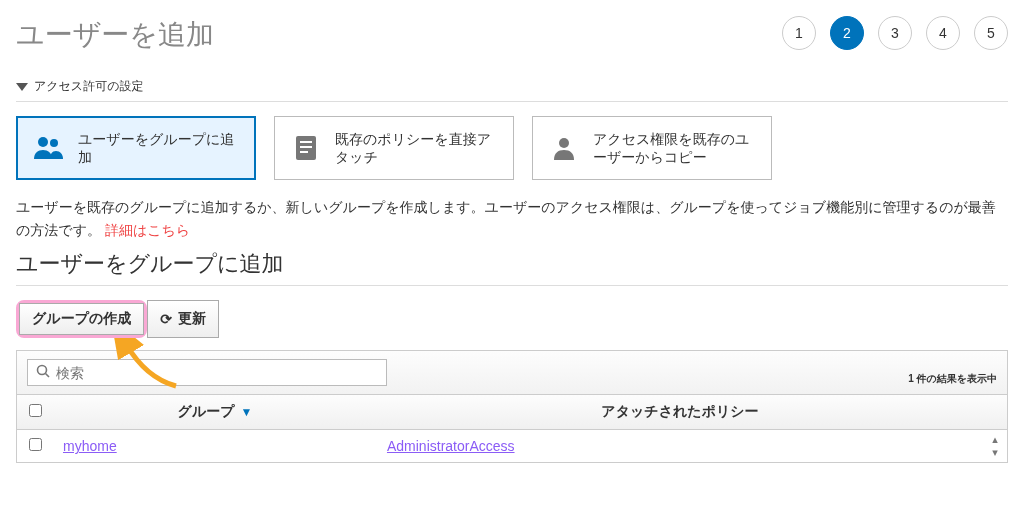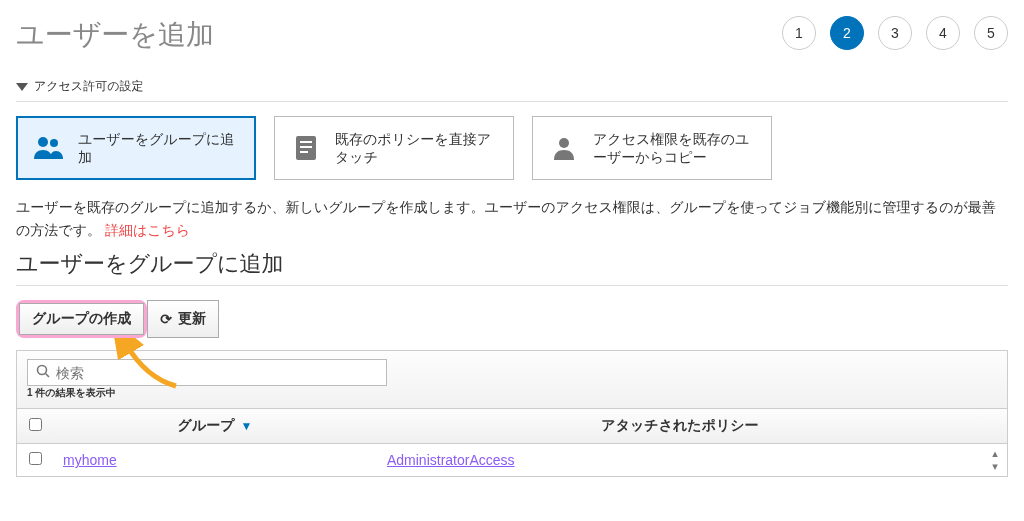--- a/index.html
+++ b/index.html
@@ -151,22 +151,21 @@
     }
     .table-wrap {
       border: 1px solid #ccc;
     }
     .table-searchbar {
       background: linear-gradient(#fdfdfd, #f2f2f2);
       border-bottom: 1px solid #ccc;
       padding: 8px 10px;
       display: flex;
       justify-content: space-between;
-      align-items: flex-start;
-      flex-direction: column;
+      align-items: flex-end;
     }
     .search-box {
       display: flex;
       align-items: center;
       border: 1px solid #bbb;
       background: #fff;
       width: 360px;
       padding: 4px 8px;
     }
     .search-icon { color: #777; margin-right: 6px; }

